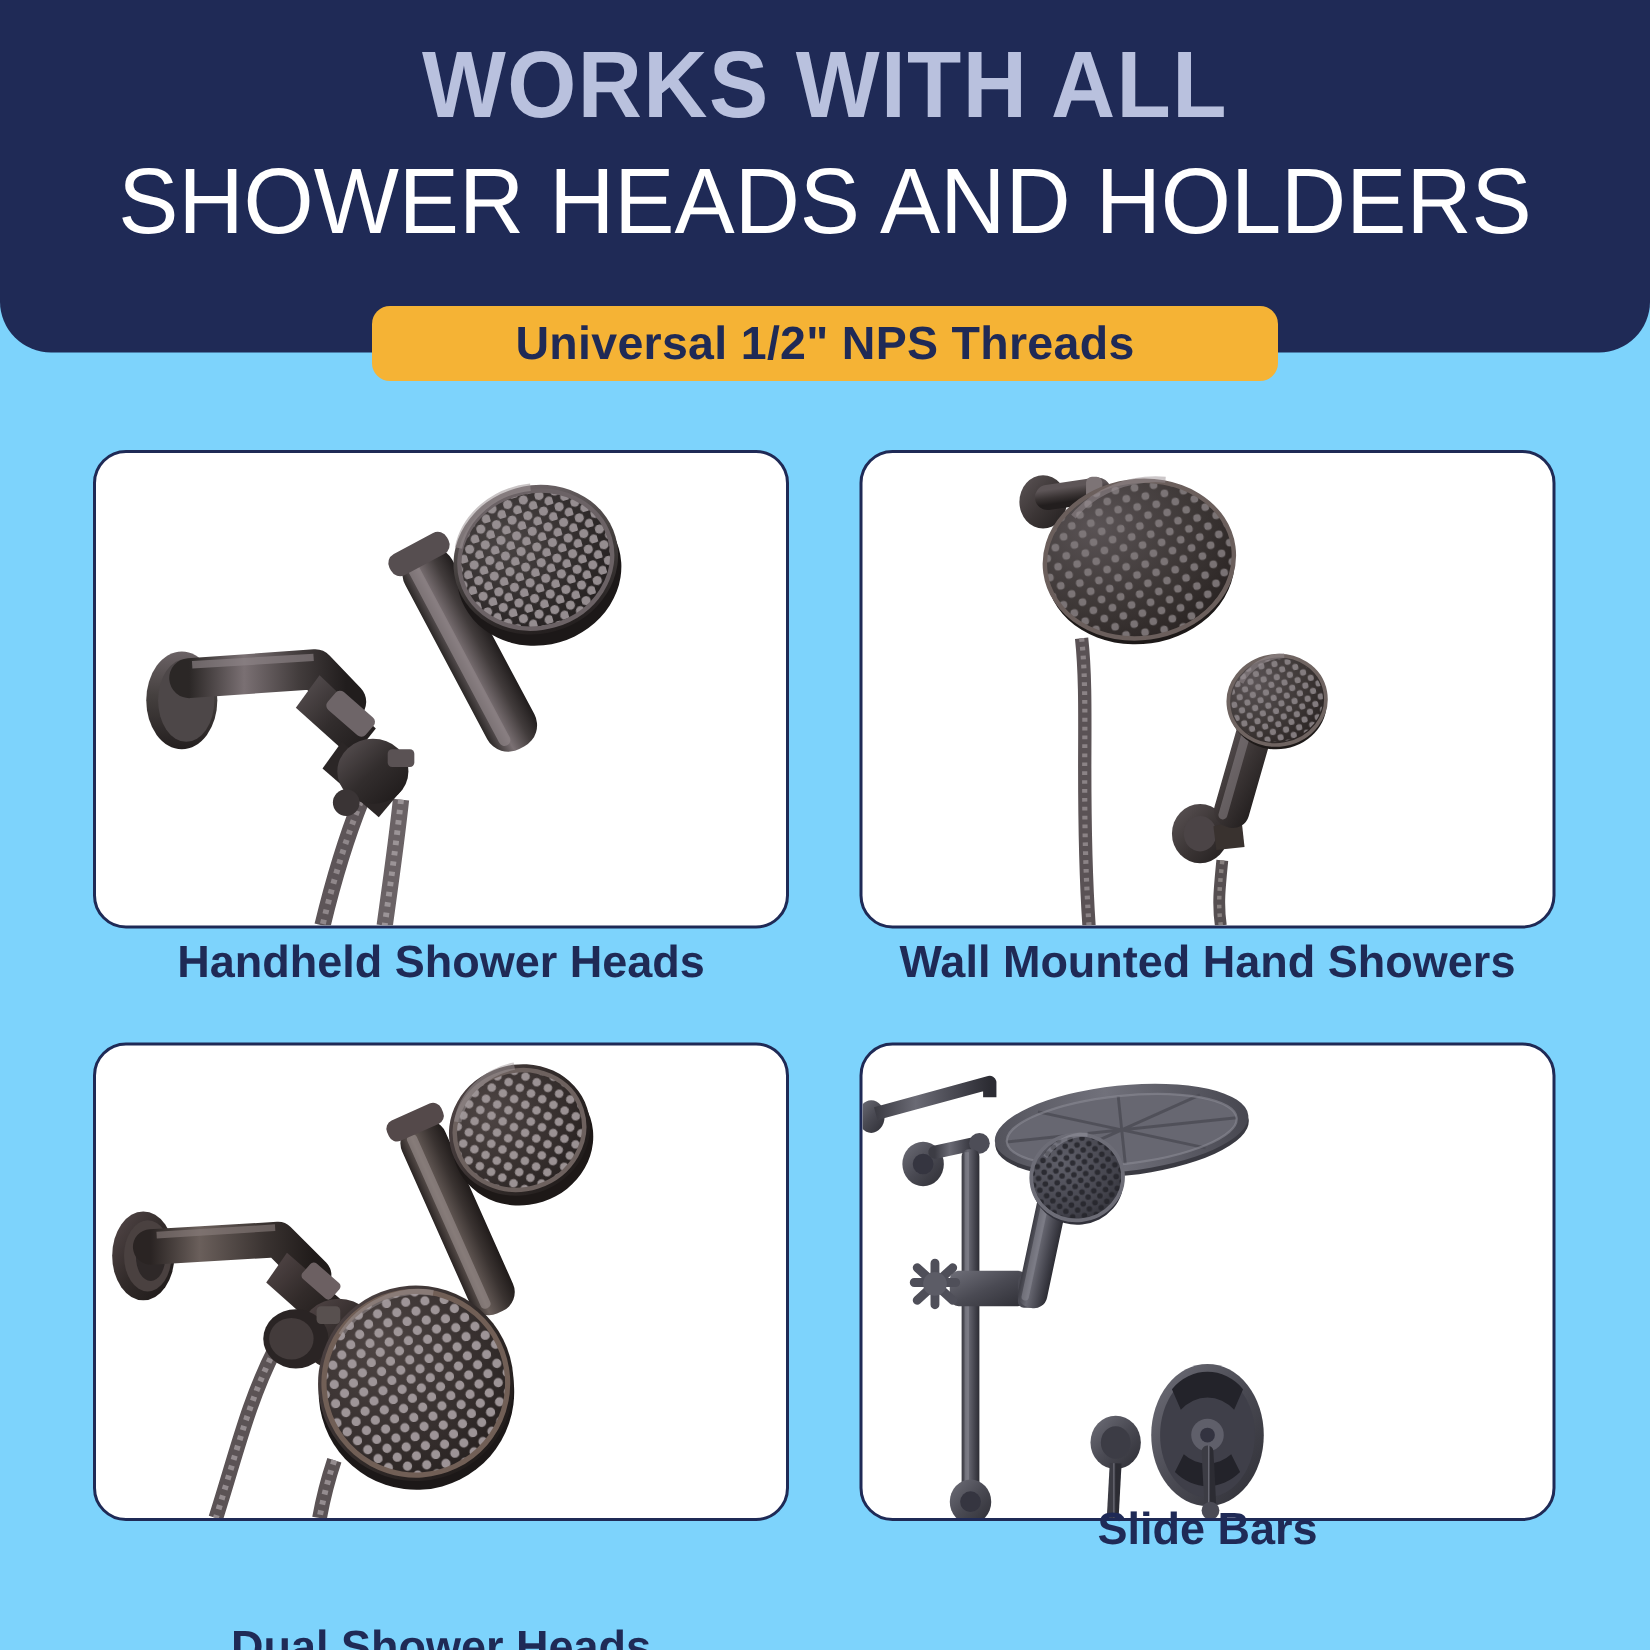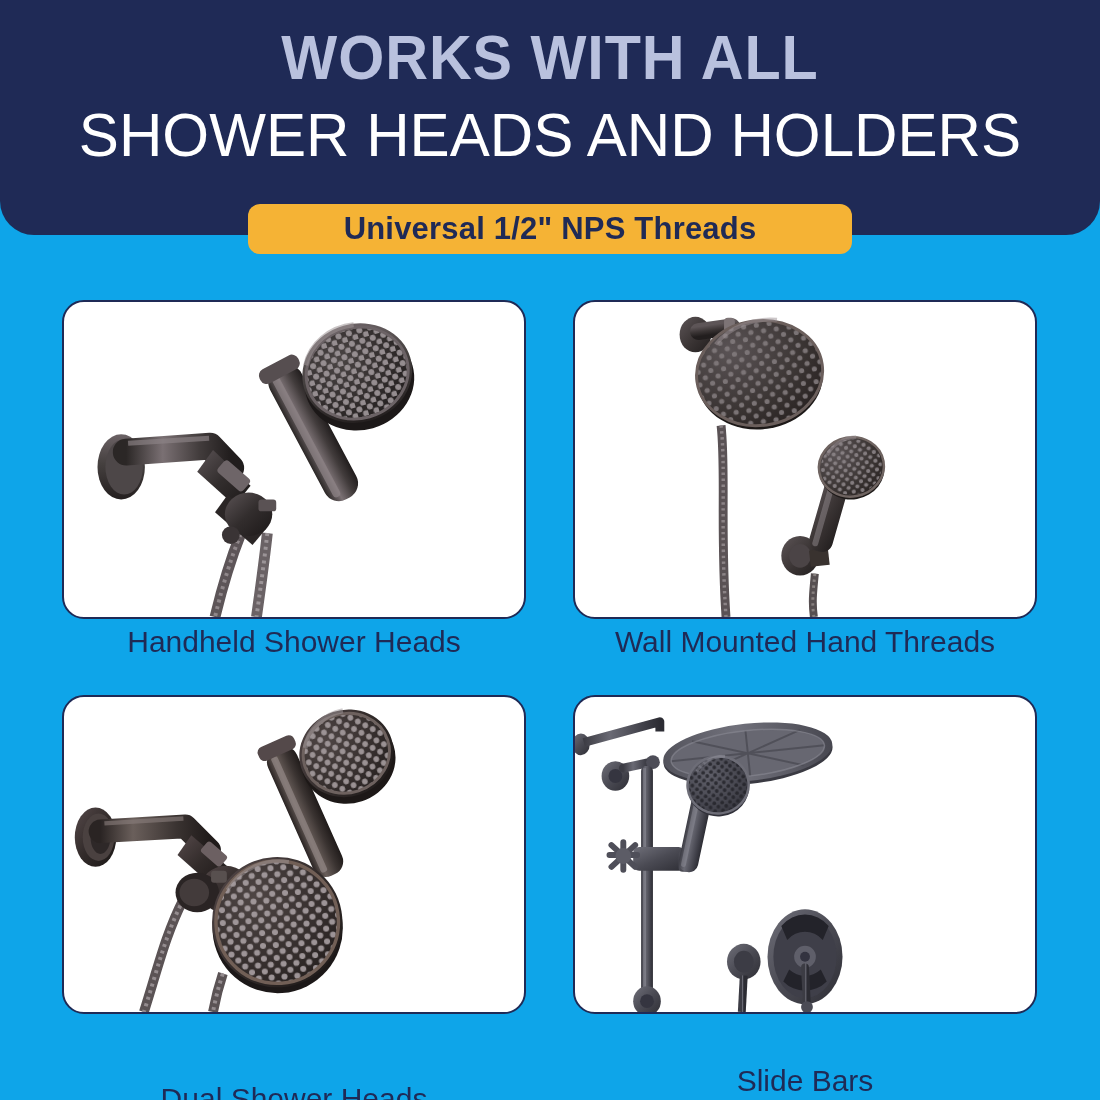--- a/index.html
+++ b/index.html
@@ -7,21 +7,21 @@
     width: 1100px;
     height: 1100px;
     background: #ffffff;
     font-family: "Liberation Sans", sans-serif;
     overflow: hidden;
   }
   .page {
     position: relative;
     width: 1100px;
     height: 1100px;
-    background: #0ea5e9;
+    background: #7dd3fc;
   }
 
   
   .header-panel {
     position: absolute;
     left: 0; top: 0;
     width: 1100px;
     height: 235px;
     background: #1f2a56;
     border-bottom-left-radius: 34px;
@@ -85,29 +85,29 @@
   .card-2 { left: 573px; top: 300px; width: 464px; height: 319px; }
   .card-3 { left: 62px;  top: 695px; width: 464px; height: 319px; }
   .card-4 { left: 573px; top: 695px; width: 464px; height: 319px; }
 
   .card-label {
     position: absolute;
     width: 520px;
     text-align: center;
     color: #1f2a56;
     font-size: 30px;
-    font-weight: normal;
+    font-weight: bold;
     letter-spacing: 0px;
     font-family: "Liberation Sans", sans-serif;
     white-space: nowrap;
   }
   .label-1 { left: 34px;  top: 625px; }
   .label-2 { left: 545px; top: 625px; }
   .label-3 { left: 34px;  top: 1082px; }
-  .label-4 { left: 545px; top: 1064px; }
+  .label-4 { left: 545px; top: 1003px; }
 
   .art { position: absolute; left: 0; top: 0; width: 100%; height: 100%; }
 </style>
 </head>
 <body>
 
 <div class="page">
 
   <div class="header-panel">
     <div class="headline-1">WORKS WITH ALL</div>
@@ -261,21 +261,21 @@
         <ellipse cx="0" cy="3" rx="33" ry="30" fill="#1e1a19"></ellipse>
         <ellipse cx="0" cy="0" rx="33" ry="30" fill="url(#g2face)"></ellipse>
         <g clip-path="url(#faceclip2b)">
           <rect x="-32" y="-30" width="64" height="60" fill="url(#nozzles2b)" opacity="0.9"></rect>
         </g>
         <ellipse cx="0" cy="0" rx="33" ry="30" fill="none" stroke="#6f6461" stroke-width="2.5"></ellipse>
         <path d="M-22,-16 A33,30 0 0 1 10,-29" stroke="#9a9093" stroke-width="3.5" fill="none" opacity="0.5"></path>
       </g>
     </svg>
   </div>
-  <div class="card-label label-2">Wall Mounted Hand Threads</div>
+  <div class="card-label label-2">Wall Mounted Hand Showers</div>
 
   <div class="card card-3">
     <svg class="art" viewBox="0 0 464 319">
       <defs>
         <linearGradient id="g3a" x1="0" y1="0" x2="1" y2="0">
           <stop offset="0" stop-color="#2a2423"></stop>
           <stop offset="0.3" stop-color="#6a5f5b"></stop>
           <stop offset="0.7" stop-color="#3a3331"></stop>
           <stop offset="1" stop-color="#201b1a"></stop>
         </linearGradient>

